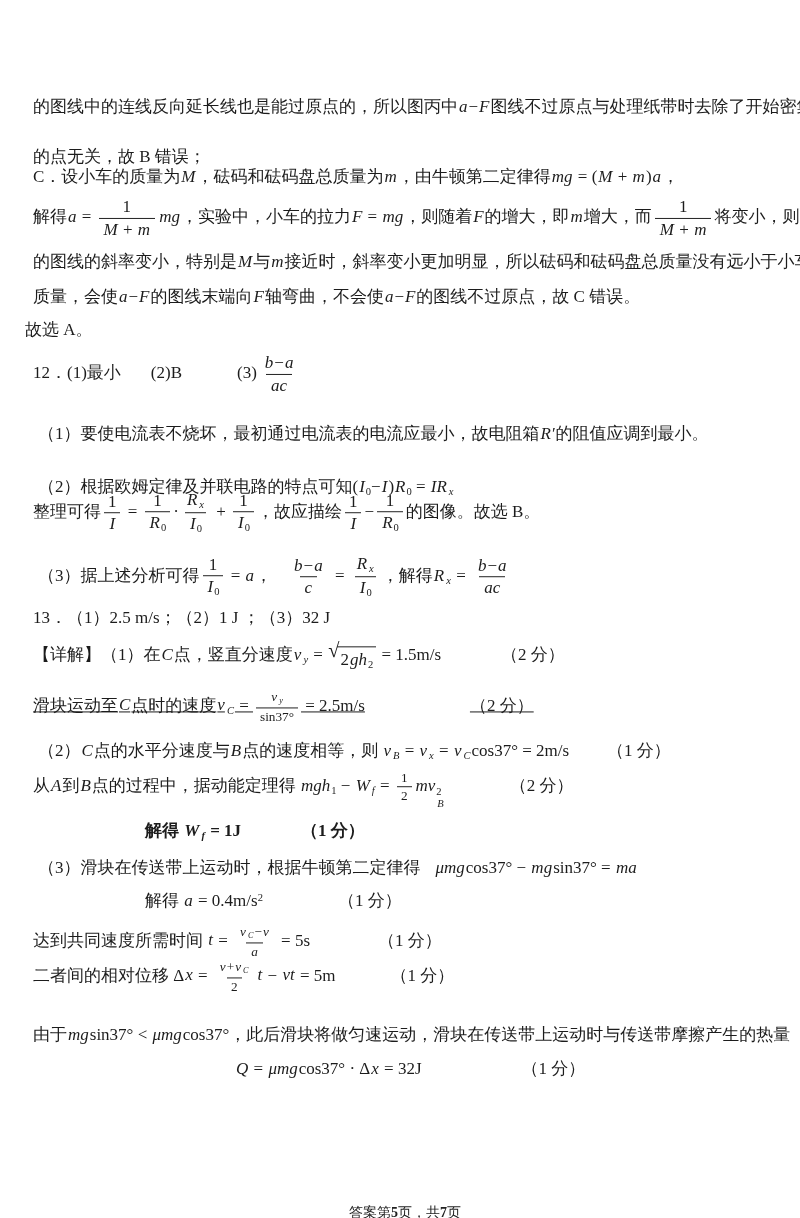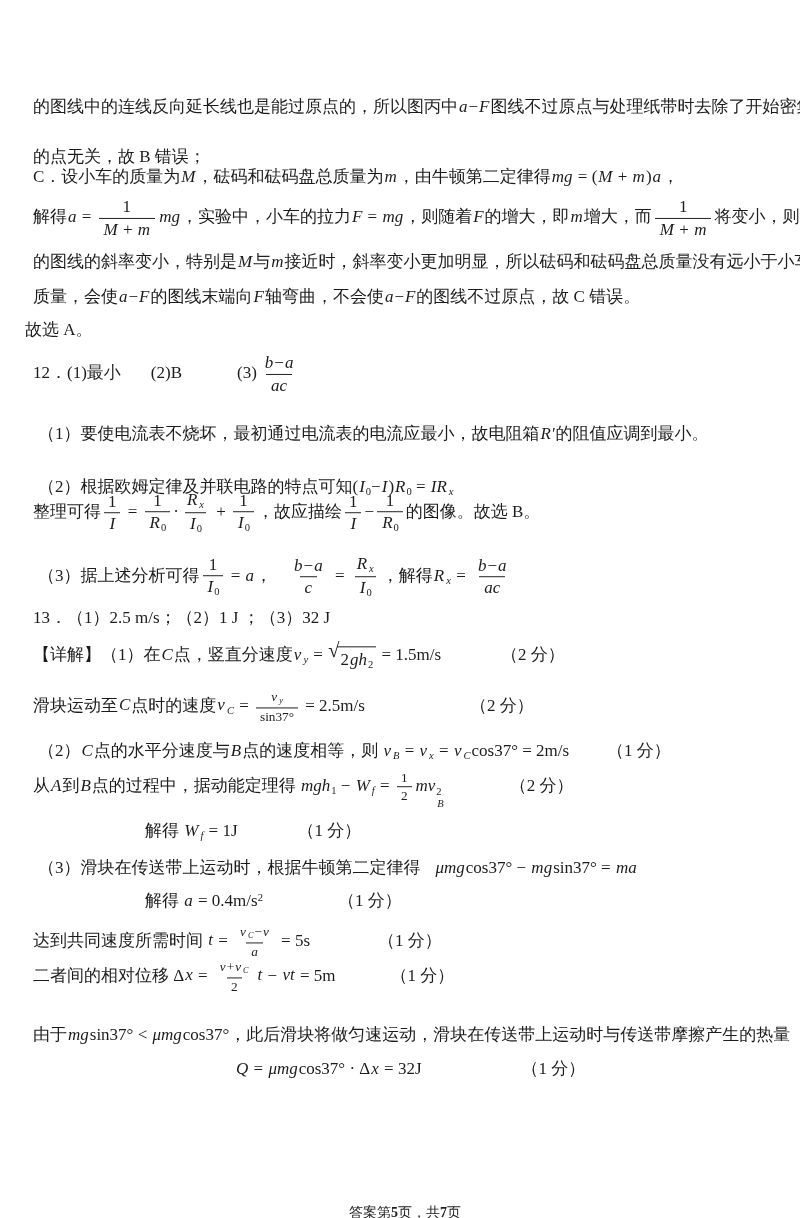--- a/index.html
+++ b/index.html
@@ -81,33 +81,33 @@
           <span class="de"><span class="mi">I</span><span class="sb">0</span></span>
         </span><span class="tx">，解得</span><span class="mi">R</span><span class="sb mi">x</span><span class="tx"> = </span><span class="fr">
           <span class="nu"><span class="mi">b</span><span class="tx">−</span><span class="mi">a</span></span>
           <span class="de"><span class="mi">ac</span></span>
         </span></div>
       <div class="line" style="left: 33px; top: 618px;"><span class="tx">13．（1）2.5 m/s；（2）1 J ；（3）32 J</span></div>
       <div class="line" style="left: 33px; top: 656px;"><span class="tx">【详解】（1）在</span><span class="mi">C</span><span class="tx">点，竖直分速度</span><span class="mi">v</span><span class="sb mi">y</span><span class="tx"> = </span><span class="rt">
           <span class="rs">√</span>
           <span class="rc"><span class="tx">2</span><span class="mi">gh</span><span class="sb">2</span></span>
         </span><span class="tx"> = 1.5m/s</span><span class="gap" style="width: 60px;"></span><span class="tx">（2 分）</span></div>
-      <div class="line" style="left: 33px; top: 707px;"><span class="tx">滑块运动至</span><span class="mi">C</span><span class="tx">点时的速度</span><span class="mi">v</span><span class="sb mi">C</span><span class="tx"> = </span><span class="fr sm">
+      <div class="line" style="left: 33px; top: 707px; text-decoration: underline;"><span class="tx">滑块运动至</span><span class="mi">C</span><span class="tx">点时的速度</span><span class="mi">v</span><span class="sb mi">C</span><span class="tx"> = </span><span class="fr sm">
           <span class="nu"><span class="mi">v</span><span class="sb mi">y</span></span>
           <span class="de"><span class="tx">sin37°</span></span>
         </span><span class="tx"> = 2.5m/s</span><span class="gap" style="width: 105px;"></span><span class="tx">（2 分）</span></div>
       <div class="line" style="left: 38px; top: 751px;"><span class="tx">（2）</span><span class="mi">C</span><span class="tx">点的水平分速度与</span><span class="mi">B</span><span class="tx">点的速度相等，则 </span><span class="mi">v</span><span class="sb mi">B</span><span class="tx"> = </span><span class="mi">v</span><span class="sb mi">x</span><span class="tx"> = </span><span class="mi">v</span><span class="sb mi">C</span><span class="tx">cos37° = 2m/s</span><span class="gap" style="width: 38px;"></span><span class="tx">（1 分）</span></div>
       <div class="line" style="left: 33px; top: 790px;"><span class="tx">从</span><span class="mi">A</span><span class="tx">到</span><span class="mi">B</span><span class="tx">点的过程中，据动能定理得 </span><span class="mi">mgh</span><span class="sb">1</span><span class="tx"> − </span><span class="mi">W</span><span class="sb mi">f</span><span class="tx"> = </span><span class="fr sm">
           <span class="nu"><span class="tx">1</span></span>
           <span class="de"><span class="tx">2</span></span>
         </span><span class="mi">mv</span><span class="ss">
           <span>2</span>
           <span class="mi">B</span>
         </span><span class="gap" style="width: 65px;"></span><span class="tx">（2 分）</span></div>
-      <div class="line" style="left: 145px; top: 831px;"><span class="tx">解得 </span><span class="mi">W</span><span class="sb mi">f</span><span class="tx"> = 1J</span><span class="gap" style="width: 60px;"></span><span class="tx">（1 分）</span></div>
+      <div class="line" style="left: 145px; top: 831px; font-weight: bold;"><span class="tx">解得 </span><span class="mi">W</span><span class="sb mi">f</span><span class="tx"> = 1J</span><span class="gap" style="width: 60px;"></span><span class="tx">（1 分）</span></div>
       <div class="line" style="left: 38px; top: 868px;"><span class="tx">（3）滑块在传送带上运动时，根据牛顿第二定律得</span><span class="gap" style="width: 14px;"></span><span class="mi">μmg</span><span class="tx">cos37° − </span><span class="mi">mg</span><span class="tx">sin37° = </span><span class="mi">ma</span></div>
       <div class="line" style="left: 145px; top: 901px;"><span class="tx">解得 </span><span class="mi">a</span><span class="tx"> = 0.4m/s</span><span class="sp2">2</span><span class="gap" style="width: 75px;"></span><span class="tx">（1 分）</span></div>
       <div class="line" style="left: 33px; top: 942px;"><span class="tx">达到共同速度所需时间 </span><span class="mi">t</span><span class="tx"> = </span><span class="fr sm">
           <span class="nu"><span class="mi">v</span><span class="sb mi">C</span><span class="tx">−</span><span class="mi">v</span></span>
           <span class="de"><span class="mi">a</span></span>
         </span><span class="tx"> = 5s</span><span class="gap" style="width: 68px;"></span><span class="tx">（1 分）</span></div>
       <div class="line" style="left: 33px; top: 977px;"><span class="tx">二者间的相对位移 Δ</span><span class="mi">x</span><span class="tx"> = </span><span class="fr sm">
           <span class="nu"><span class="mi">v</span><span class="tx">+</span><span class="mi">v</span><span class="sb mi">C</span></span>
           <span class="de"><span class="tx">2</span></span>
         </span><span class="mi">t</span><span class="tx"> − </span><span class="mi">vt</span><span class="tx"> = 5m</span><span class="gap" style="width: 55px;"></span><span class="tx">（1 分）</span></div>

